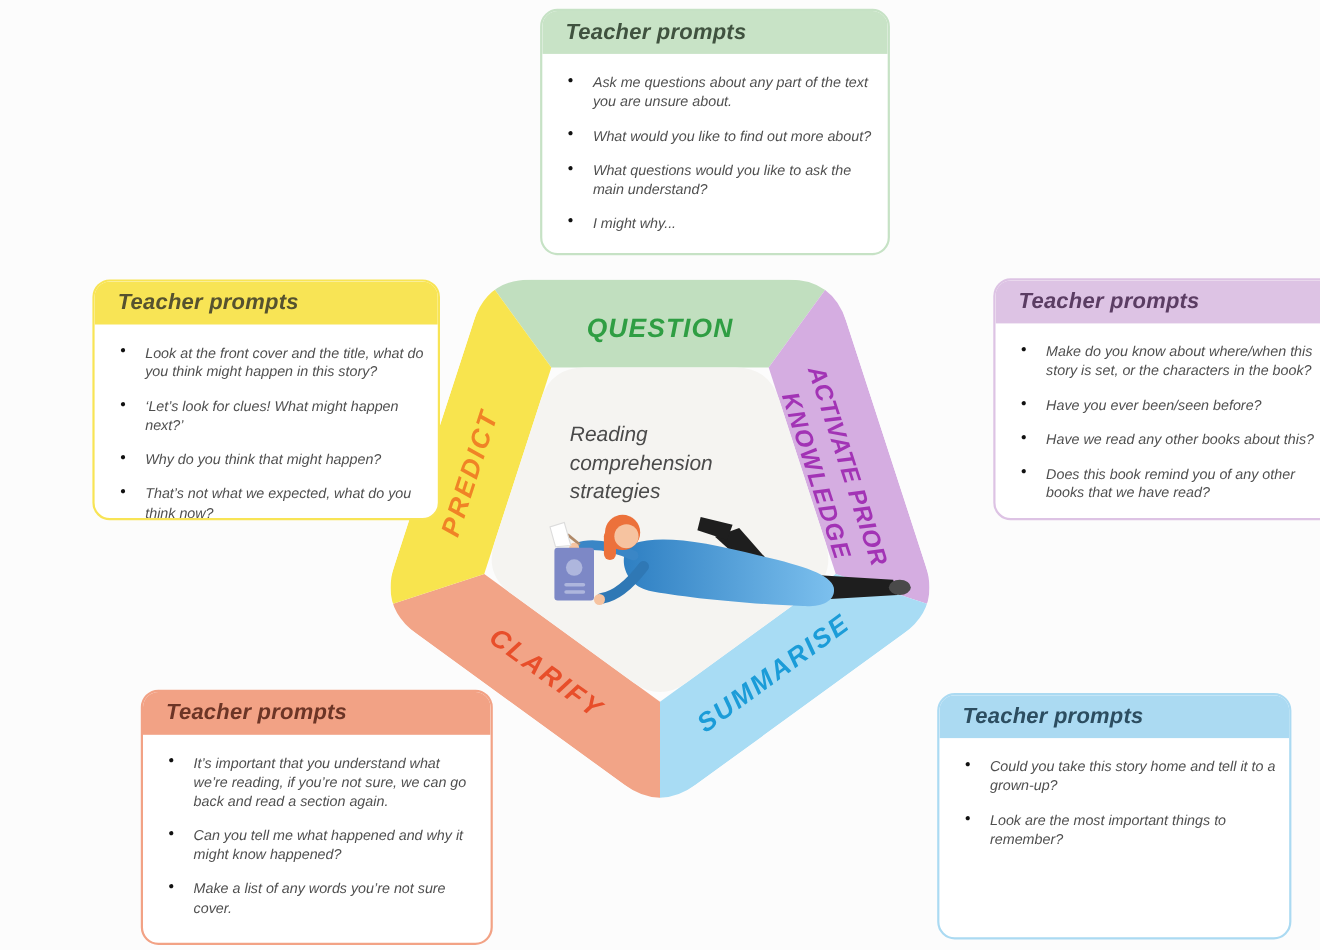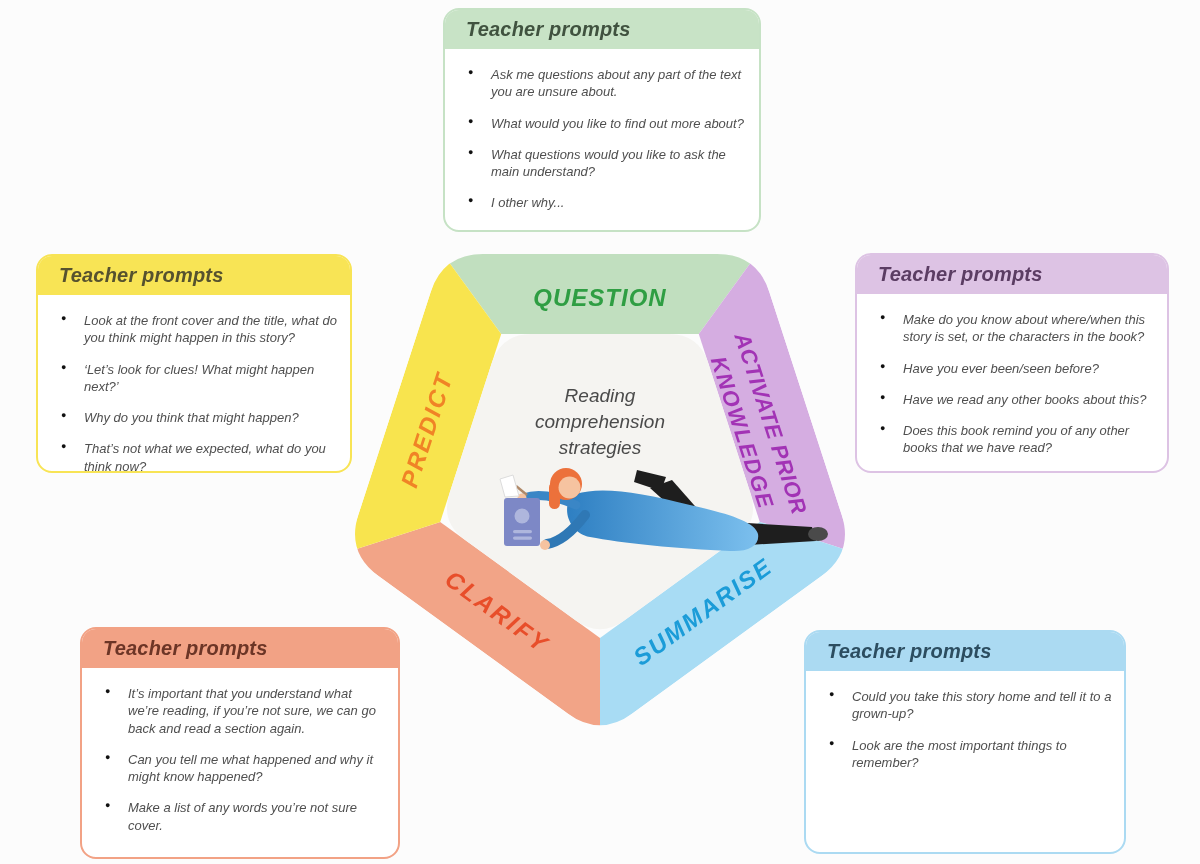--- a/index.html
+++ b/index.html
@@ -11,29 +11,28 @@
     overflow: hidden;
   }
   #stage { position: relative; width: 1200px; height: 864px; }
 
   
   #pentagon-svg { position: absolute; left: 0; top: 0; width: 1200px; height: 864px; }
 
   
   .center-title {
     position: absolute; left: 518px; top: 383px; width: 164px;
-    text-align: center;
     font-style: italic; font-size: 19px; line-height: 1.38;
     color: #4a4a4a;
   }
 
   
   .box {
     position: absolute; background: #ffffff;
-    border-radius: 16px; border: 2px solid; overflow: hidden;
+    border-radius: 16px; border: 2px solid; overflow: hidden; margin-left: 48px;
   }
   .box-header {
     font-style: italic; font-weight: 600; font-size: 20px;
     padding: 8px 0 8px 21px; letter-spacing: .2px;
   }
   .box ul { margin: 0; padding: 17px 12px 10px 23px; list-style: none; }
   .box li {
     position: relative; padding-left: 23px; margin-bottom: 14px;
     font-style: italic; font-size: 13px; line-height: 1.33; color: #4f4f4f;
   }
@@ -137,21 +136,21 @@
   </svg>
 
   <div class="center-title">Reading comprehension strategies</div>
 
   <div class="box green">
     <div class="box-header">Teacher prompts</div>
     <ul>
       <li>Ask me questions about any part of the text you are unsure about.</li>
       <li>What would you like to find out more about?</li>
       <li>What questions would you like to ask the main understand?</li>
-      <li>I other why...</li>
+      <li>I might why...</li>
     </ul>
   </div>
 
   <div class="box yellow">
     <div class="box-header">Teacher prompts</div>
     <ul>
       <li>Look at the front cover and the title, what do you think might happen in this story?</li>
       <li>‘Let’s look for clues! What might happen next?’</li>
       <li>Why do you think that might happen?</li>
       <li>That’s not what we expected, what do you think now?</li>

